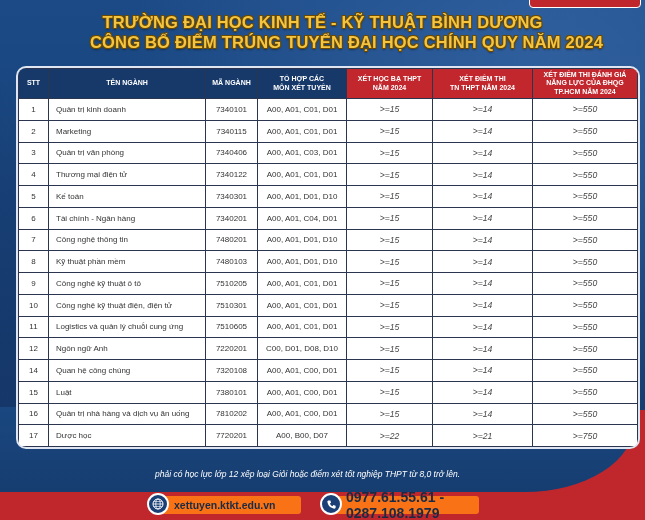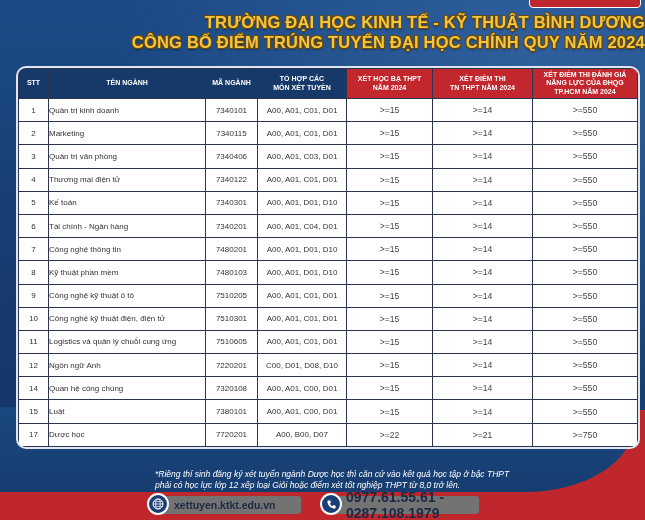--- a/index.html
+++ b/index.html
@@ -26,21 +26,21 @@
   .blue-curve {
     position: absolute; right: 10px; bottom: 28px; width: 640px; height: 85px;
     background: linear-gradient(180deg, #1a4780, #163d70);
     border-bottom-right-radius: 110px 70px;
   }
   .top-badge {
     position: absolute; right: 4px; top: -6px; width: 110px; height: 12px;
     background: #c0272d; border: 1px solid #fff; border-radius: 4px;
   }
   .title {
-    position: absolute; left: 0; right: 0; text-align: right;
+    position: absolute; left: 0; right: 0; text-align: center;
     color: #f4c542; font-weight: 900; letter-spacing: 0.2px;
     text-shadow: -1px -1px 0 #6b4a00, 1px -1px 0 #6b4a00, -1px 1px 0 #6b4a00, 1px 1px 0 #6b4a00, 0 2px 2px rgba(0,0,0,0.4);
     font-size: 16.5px; line-height: 20px;
   }
   .t1 { top: 12px; }
   .t2 { top: 32px; margin-left: 48px; }
 
   .table-frame {
     position: absolute; left: 16px; top: 66px; width: 624px; height: 383px;
     border: 2px solid #dfe6f2; border-radius: 10px; overflow: hidden;
@@ -48,29 +48,29 @@
   }
   table { border-collapse: collapse; width: 100%; height: 100%; table-layout: fixed; }
   th, td { border: 1.5px solid #2b3550; padding: 0; text-align: center; }
   th {
     color: #fff; font-weight: 700; font-size: 7px; line-height: 8.5px;
     height: 29px;
   }
   th.blue { background: #16396a; }
   th.red { background: #c1272d; }
   td { font-size: 8px; color: #333; height: 20.6px; background: #fff; }
-  td.name { text-align: left; white-space: nowrap; overflow: hidden; }
-  td.score { font-size: 8.6px; color: #444; }
+  td.name { text-align: left; padding-left: 7px; white-space: nowrap; overflow: hidden; }
+  td.score { font-size: 8.6px; color: #444; font-style: italic; }
 
   .note {
     position: absolute; left: 155px; top: 469px; width: 470px;
     color: #fff; font-style: italic; font-size: 8.5px; line-height: 11px;
   }
   .pill {
-    position: absolute; top: 496px; height: 18px; background: #737373;
+    position: absolute; top: 496px; height: 18px; background: #f97316;
     border-radius: 3px; display: flex; align-items: center;
     box-sizing: border-box;
   }
   .pill .ic {
     position: absolute; left: -11px; top: -3px; width: 22px; height: 22px;
     border-radius: 50%; background: #1a3f76; border: 2px solid #fff;
     box-sizing: border-box; display: flex; align-items: center; justify-content: center;
   }
   .pill-web { left: 158px; width: 143px; padding-left: 16px; font-weight: 700; font-size: 10.5px; color: #1b2a44; }
   .pill-phone { left: 331px; width: 148px; padding-left: 15px; font-size: 14px; color: #1b2a44; font-weight: 700; }
@@ -243,34 +243,42 @@
         <tr>
           <td>15</td>
           <td class="name">Luật</td>
           <td>7380101</td>
           <td>A00, A01, C00, D01</td>
           <td class="score">&gt;=15</td>
           <td class="score">&gt;=14</td>
           <td class="score">&gt;=550</td>
         </tr>
         <tr>
+          <td>16</td>
+          <td class="name">Quản trị nhà hàng và dịch vụ ăn uống</td>
+          <td>7810202</td>
+          <td>A00, A01, C00, D01</td>
+          <td class="score">&gt;=15</td>
+          <td class="score">&gt;=14</td>
+          <td class="score">&gt;=550</td>
+        </tr>
+        <tr>
           <td>17</td>
           <td class="name">Dược học</td>
           <td>7720201</td>
           <td>A00, B00, D07</td>
           <td class="score">&gt;=22</td>
           <td class="score">&gt;=21</td>
           <td class="score">&gt;=750</td>
         </tr>
       </tbody>
   </table>
 </div>
 
 <div class="note">
-  <div>*Riêng thí sinh đăng ký xét tuyển ngành Dược học thì căn cứ vào kết quả học tập ở bậc THPT</div>
   <div>phải có học lực lớp 12 xếp loại Giỏi hoặc điểm xét tốt nghiệp THPT từ 8,0 trở lên.</div>
 </div>
 
 <div class="pill pill-web">
   <span class="ic">
     <svg width="12" height="12" viewBox="0 0 12 12">
         <circle cx="6" cy="6" r="5" fill="none" stroke="#fff" stroke-width="1"></circle>
         <ellipse cx="6" cy="6" rx="2.2" ry="5" fill="none" stroke="#fff" stroke-width="0.8"></ellipse>
         <line x1="1" y1="6" x2="11" y2="6" stroke="#fff" stroke-width="0.8"></line>
         <line x1="2" y1="3.5" x2="10" y2="3.5" stroke="#fff" stroke-width="0.6"></line>

